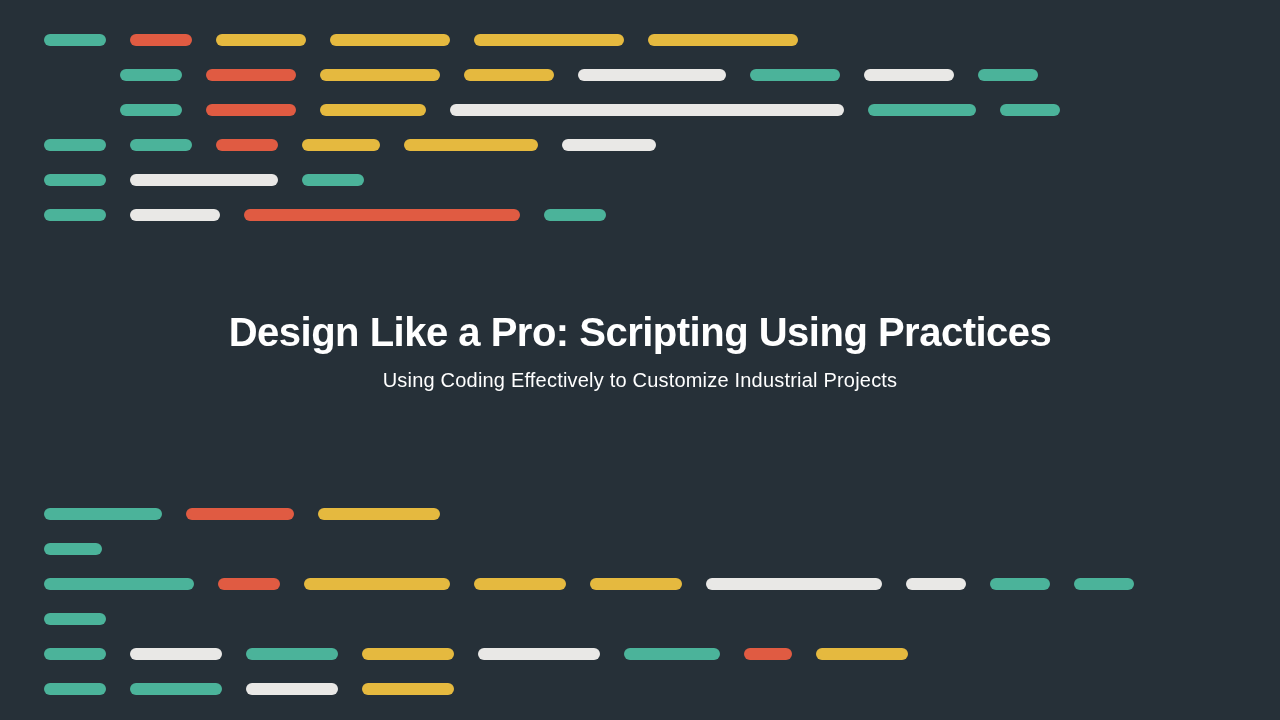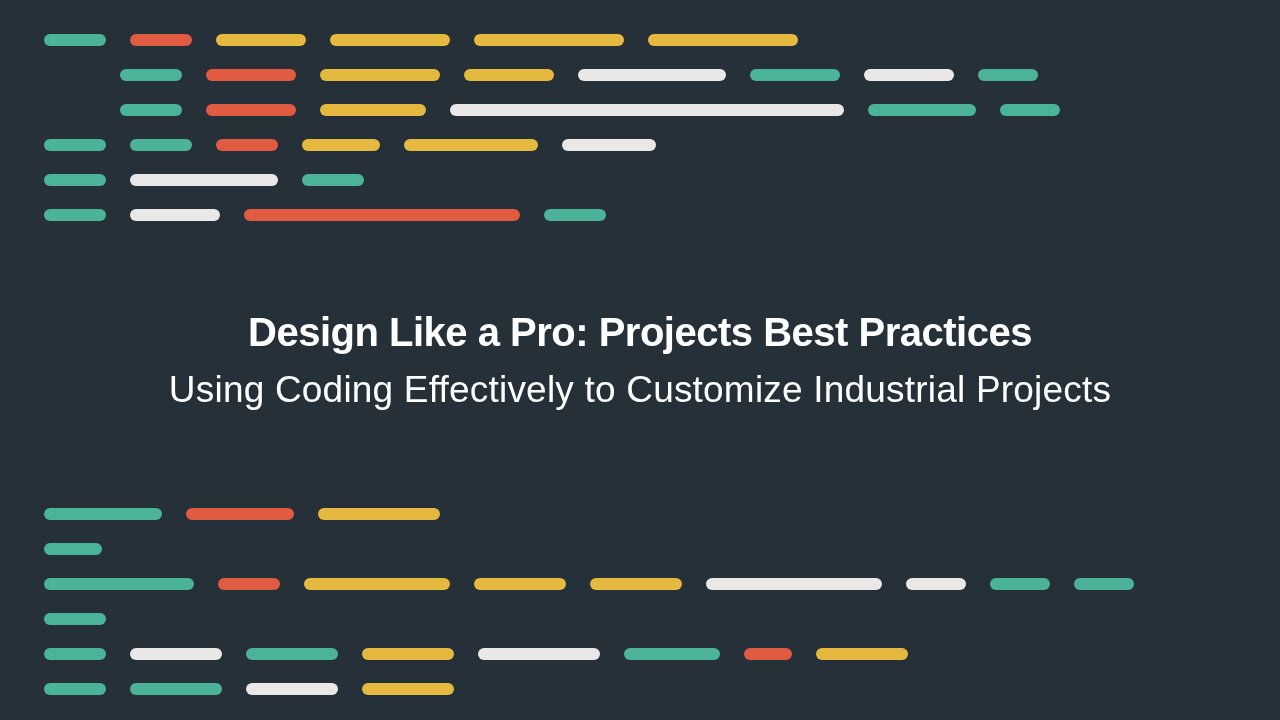--- a/index.html
+++ b/index.html
@@ -31,21 +31,21 @@
     top: 310px;
     text-align: center;
     color: #ffffff;
   }
   .title {
     font-size: 40px;
     font-weight: 700;
     letter-spacing: -0.5px;
   }
   .subtitle {
-    font-size: 37px;
+    font-size: 20px;
     font-weight: 400;
     margin-top: 14px;
     letter-spacing: 0.2px;
   }
 </style>
 </head>
 <body>
 
 <div class="code-block top-block">
     <div class="code-line">
@@ -91,21 +91,21 @@
     </div>
     <div class="code-line">
       <div class="seg c-teal" style="width: 62px;"></div>
       <div class="seg c-white" style="width: 90px;"></div>
       <div class="seg c-orange" style="width: 276px;"></div>
       <div class="seg c-teal" style="width: 62px;"></div>
     </div>
   </div>
 
 <div class="title-block">
-  <div class="title">Design Like a Pro: Projects Best Practices</div>
+  <div class="title">Design Like a Pro: Scripting Using Practices</div>
   <div class="subtitle">Using Coding Effectively to Customize Industrial Projects</div>
 </div>
 
 <div class="code-block bottom-block">
     <div class="code-line">
       <div class="seg c-teal" style="width: 118px;"></div>
       <div class="seg c-orange" style="width: 108px;"></div>
       <div class="seg c-yellow" style="width: 122px;"></div>
     </div>
     <div class="code-line">

